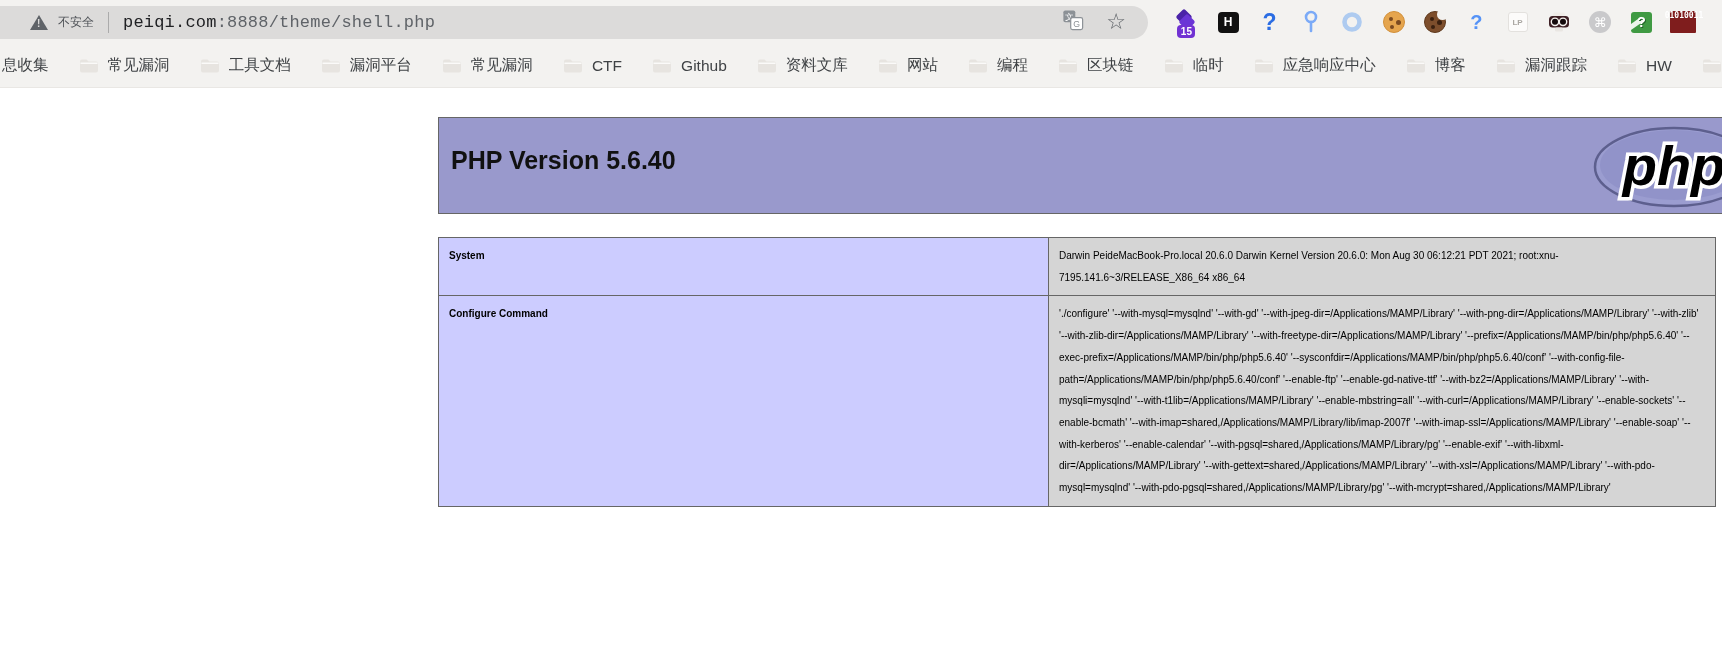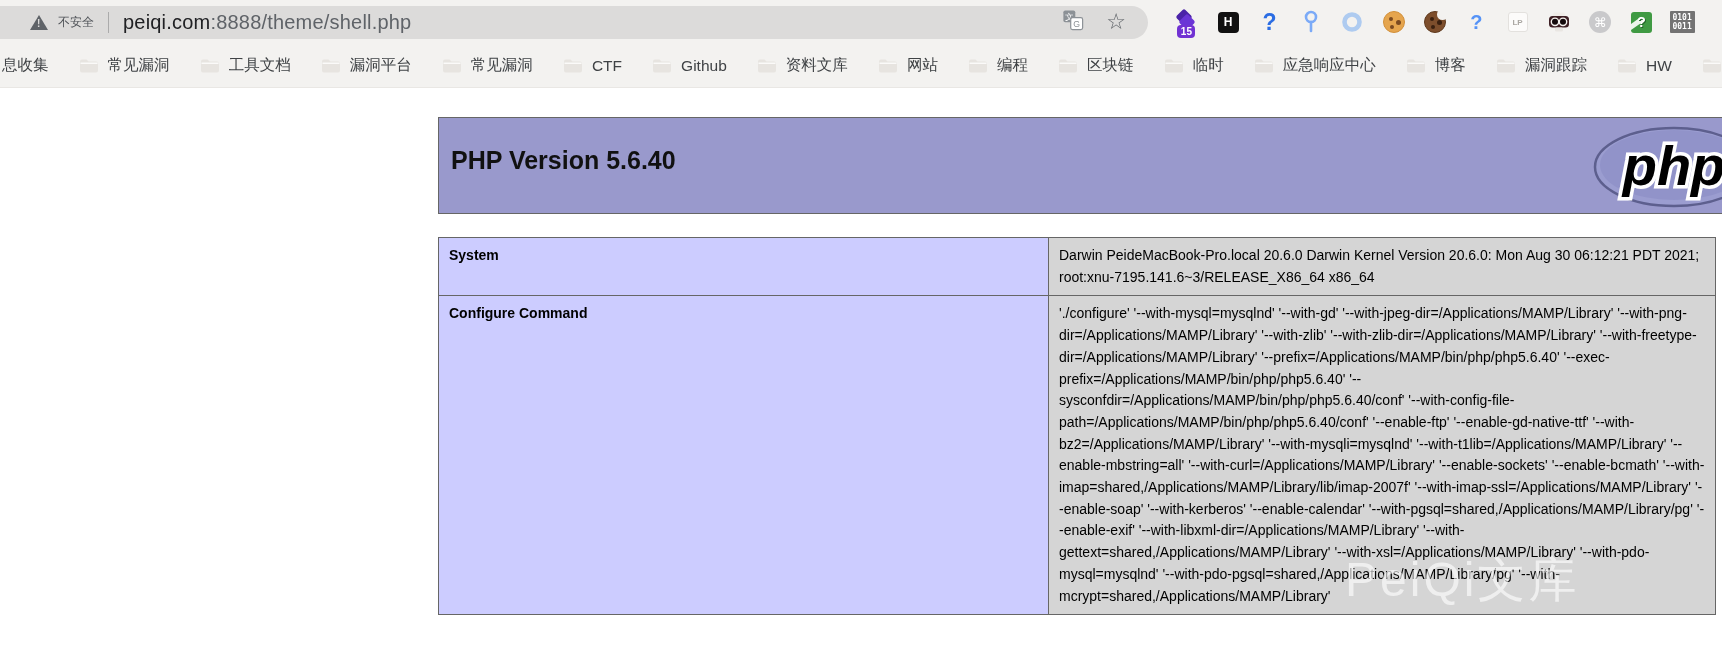--- a/index.html
+++ b/index.html
@@ -13,21 +13,21 @@
   
   .toolbar{height:44px;background:var(--toolbar-bg);display:flex;align-items:center;}
   .address-bar{width:1148px;height:33px;background:var(--address-pill-bg);border-radius:0 17px 17px 0;
     display:flex;align-items:center;padding:0 16px 0 30px;flex:0 0 auto;}
   .warn-wrap{position:relative;width:19px;height:16px;margin-right:9px;flex:0 0 auto;}
   .warn-tri{position:absolute;left:0;top:1px;width:0;height:0;border-left:9px solid transparent;
     border-right:9px solid transparent;border-bottom:15px solid #5f6368;}
   .warn-bang{position:absolute;left:7px;top:5px;color:var(--address-pill-bg);font-size:10px;font-weight:bold;line-height:10px;}
   .warn-label{font-size:12px;color:#4d5156;}
   .addr-divider{width:1px;height:21px;background:#ababab;margin:0 14px;}
-  .url{font-size:20px;letter-spacing:.2px;white-space:nowrap;}
+  .url{font-size:17px;letter-spacing:.2px;white-space:nowrap;font-family:Liberation Mono, monospace;}
   .url .host{color:#202124;}
   .url .path{color:#5f6368;}
   .addr-spacer{flex:1;}
   .translate-icon{margin-right:22px;cursor:pointer;}
   .star-icon{font-size:22px;color:#5f6368;line-height:22px;cursor:pointer;margin-right:6px;}
 
   .ext-icons{flex:1;display:flex;align-items:center;justify-content:space-evenly;padding:0 10px;}
   .ic{position:relative;width:25px;height:26px;display:flex;align-items:center;justify-content:center;flex:0 0 auto;cursor:pointer;}
   .layers .d1,.layers .d2{position:absolute;width:12px;height:12px;transform:rotate(45deg);border-radius:2px;}
   .layers .d1{left:4px;top:2px;background:#4a23a8;}
@@ -44,39 +44,39 @@
   .cookie i.s3{width:4px;height:4px;left:6px;top:13px;}
   .cookie2{background:#7d4e2c;border-color:#5f3a1e;}
   .cookie2 i{background:#3a2010;}
   .cookie2 .bite{position:absolute;width:11px;height:11px;right:-3px;top:-3px;background:var(--toolbar-bg);border:none;border-radius:50%;}
   .lpcard{width:20px;height:20px;background:#fcfbfa;border:1px solid #e3e1de;border-radius:3px;
     color:#a9a6a1;font-size:8px;font-weight:bold;}
   .cmd{width:22px;height:22px;border-radius:50%;background:#c9c9cb;color:#fff;font-size:13px;}
   .flag{position:relative;width:21px;height:21px;background:#3f9a43;border-radius:3px;overflow:hidden;}
   .flag .swoosh{position:absolute;left:-3px;top:9px;width:16px;height:5px;background:rgba(255,255,255,.9);transform:rotate(-35deg);}
   .flag b{position:relative;color:#fff;font-size:14px;text-shadow:1px 1px 0 #23652a;}
-  .binary{width:26px;height:22px;background:#737373;color:#fff;border-radius:1px;
+  .binary{width:26px;height:22px;background:#7f1d1d;color:#fff;border-radius:1px;
     font-family:"DejaVu Sans Mono",monospace;font-size:8px;line-height:9px;font-weight:bold;
-    display:flex;flex-direction:column;align-items:flex-start;justify-content:center;padding-left:2px;letter-spacing:0;}
+    display:flex;flex-direction:row;align-items:flex-start;justify-content:center;padding-left:2px;letter-spacing:0;}
 
   
   .bookmarks{height:44px;background:var(--toolbar-bg);display:flex;align-items:center;
     justify-content:space-between;padding:0 8px;border-bottom:1px solid #e9e7e4;white-space:nowrap;}
   .bm-item{display:flex;align-items:center;gap:9px;color:#3f4245;font-size:15.5px;cursor:pointer;flex:0 0 auto;}
   .bm-partial{margin-left:-6px;}
 
   
   .page{position:relative;width:1722px;height:577px;background:var(--page-bg);}
   .php-header{position:absolute;left:438px;top:29px;width:1332px;height:97px;
     background:var(--header-bg);border:1px solid var(--table-border);}
   .php-header h1{margin:0;padding:28px 0 0 12px;font-size:25px;color:#111;font-weight:bold;}
   .php-logo{position:absolute;right:12px;top:7px;}
 
   .php-table{position:absolute;left:438px;top:149px;width:1278px;border-collapse:collapse;
-    font-size:14px;color:#000;table-layout:fixed;}
+    font-size:10px;color:#000;table-layout:fixed;}
   .php-table td{border:1px solid var(--table-border);padding:7px 10px;vertical-align:top;
     line-height:21.7px;word-wrap:break-word;overflow-wrap:break-word;}
   td.cell-e{background:var(--label-cell-bg);font-weight:bold;width:610px;}
   td.cell-v{background:var(--value-cell-bg);}
 
   .watermark{position:absolute;left:1345px;top:460px;font-size:48px;letter-spacing:3px;
     color:rgba(255,255,255,.62);z-index:5;pointer-events:none;}
 </style>
 </head>
 <body>

